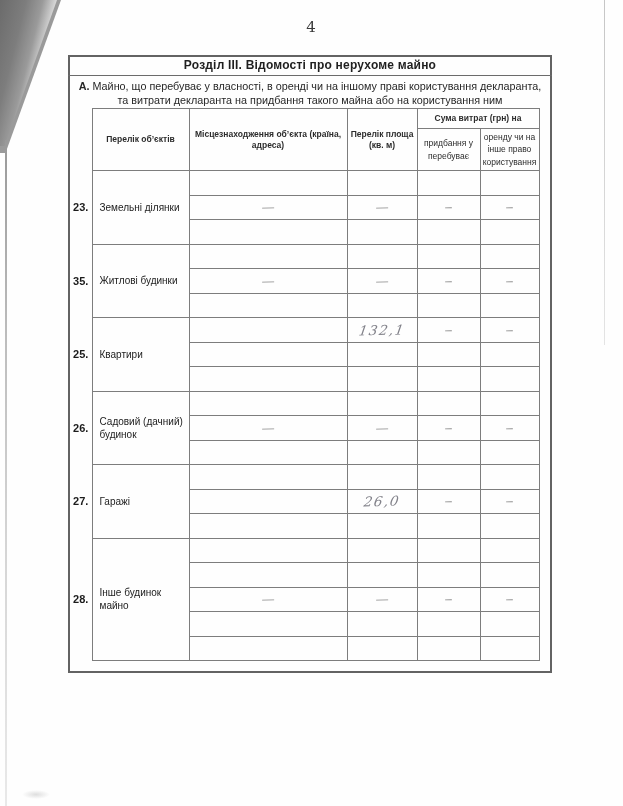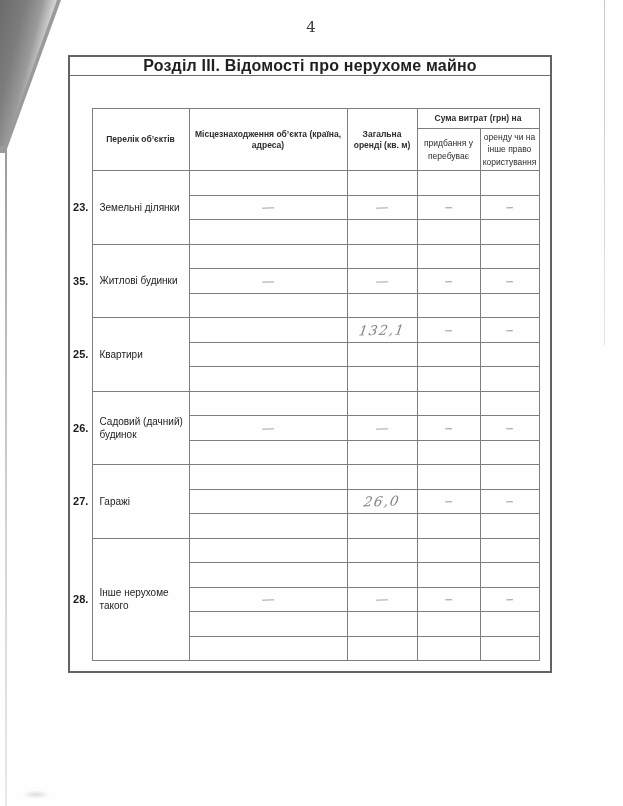--- a/index.html
+++ b/index.html
@@ -42,21 +42,21 @@
   }
 
   
   .section-box {
     position:absolute; left:68px; top:55px; width:484px; height:618px;
     border:2px solid #636363;
   }
   .section-title {
     position:absolute; left:68px; top:55px; width:484px; height:21px;
     border-bottom:1px solid #6b6b6b;
-    font-size:16px; font-weight:bold; text-align:center; line-height:21px;
+    font-size:12px; font-weight:bold; text-align:center; line-height:21px;
     color:#1f1f1f; letter-spacing:.2px;
   }
   .section-subtitle {
     position:absolute; left:71px; top:80px; width:478px;
     font-size:10.8px; line-height:13.5px; text-align:center; color:#272727;
   }
   .section-subtitle b { font-weight:bold; }
 
   
   table.decl {
@@ -101,36 +101,41 @@
   <div class="left-edge-line"></div>
   <div class="right-edge-line"></div>
   <div class="bottom-smudge"></div>
 
   <div class="page-number">4</div>
 
   <div class="section-box"></div>
 
   <div class="section-title">Розділ III. Відомості про нерухоме майно</div>
 
+  <div class="section-subtitle">
+    <b>А.</b>
+    <span>Майно, що перебуває у власності, в оренді чи на іншому праві користування декларанта,</span><br>
+    <span>та витрати декларанта на придбання такого майна або на користування ним</span>
+  </div>
 
   <table class="decl">
     <colgroup>
       <col style="width:22px">
         <col style="width:97px">
         <col style="width:158px">
       <col style="width:70px">
         <col style="width:63px">
         <col style="width:59px">
     </colgroup>
     <thead>
       <tr class="h1">
         <th class="numcol" rowspan="2"></th>
         <th rowspan="2" class="big">Перелік об’єктів</th>
         <th rowspan="2" class="big">Місцезнаходження об’єкта (країна, адреса)</th>
-        <th rowspan="2" class="big">Загальна оренді (кв. м)</th>
+        <th rowspan="2" class="big">Перелік площа (кв. м)</th>
         <th colspan="2">Сума витрат (грн) на</th>
       </tr>
       <tr class="h2">
         <th>придбання у перебуває</th>
         <th>оренду чи на інше право користування</th>
       </tr>
     </thead>
     <tbody id="table-body">
         <tr>
           <td class="numcol" rowspan="3">23.</td>
@@ -227,21 +232,21 @@
           <td><span class="dash">–</span></td>
         </tr>
         <tr>
           <td></td>
           <td></td>
           <td></td>
           <td></td>
         </tr>
         <tr>
           <td class="numcol" rowspan="5">28.</td>
-          <td class="labelcol" rowspan="5">Інше нерухоме такого</td>
+          <td class="labelcol" rowspan="5">Інше будинок майно</td>
           <td></td>
           <td></td>
           <td></td>
           <td></td>
         </tr>
         <tr>
           <td></td>
           <td></td>
           <td></td>
           <td></td>

